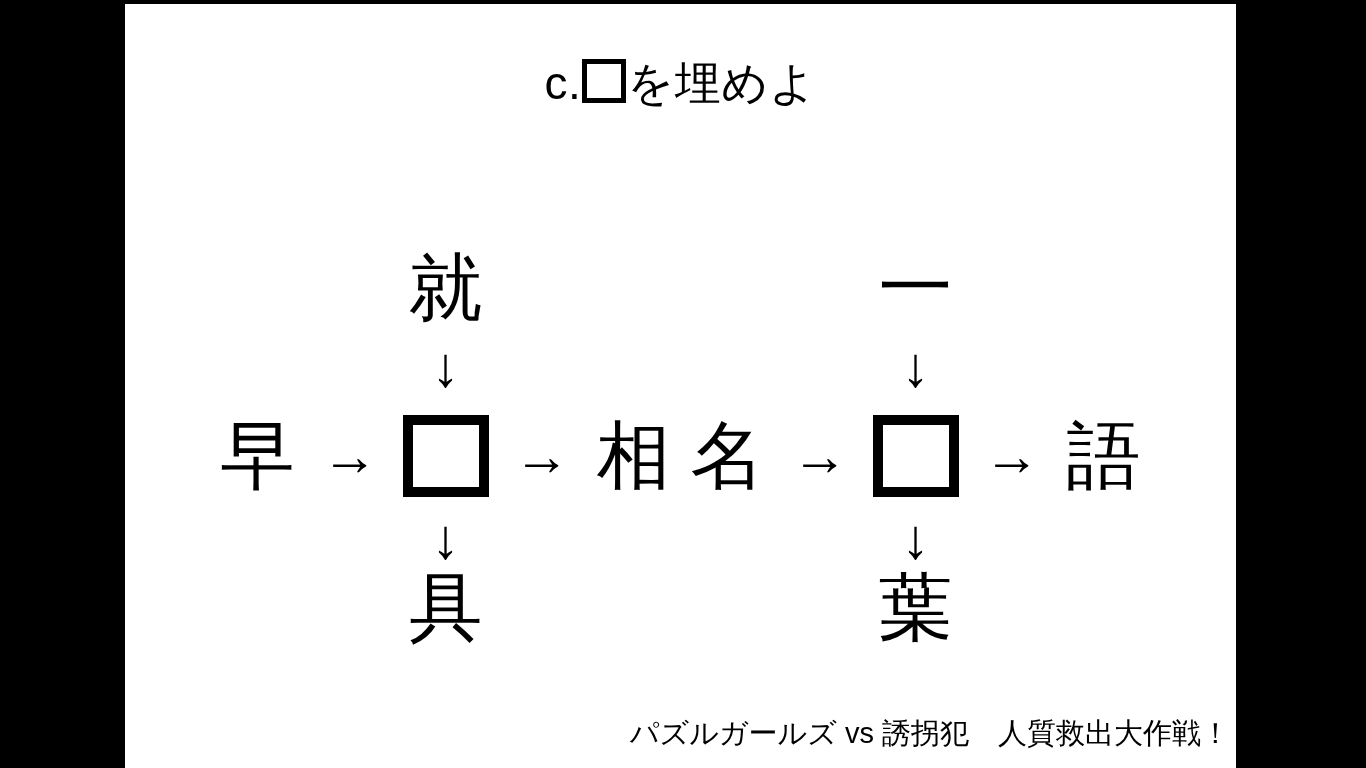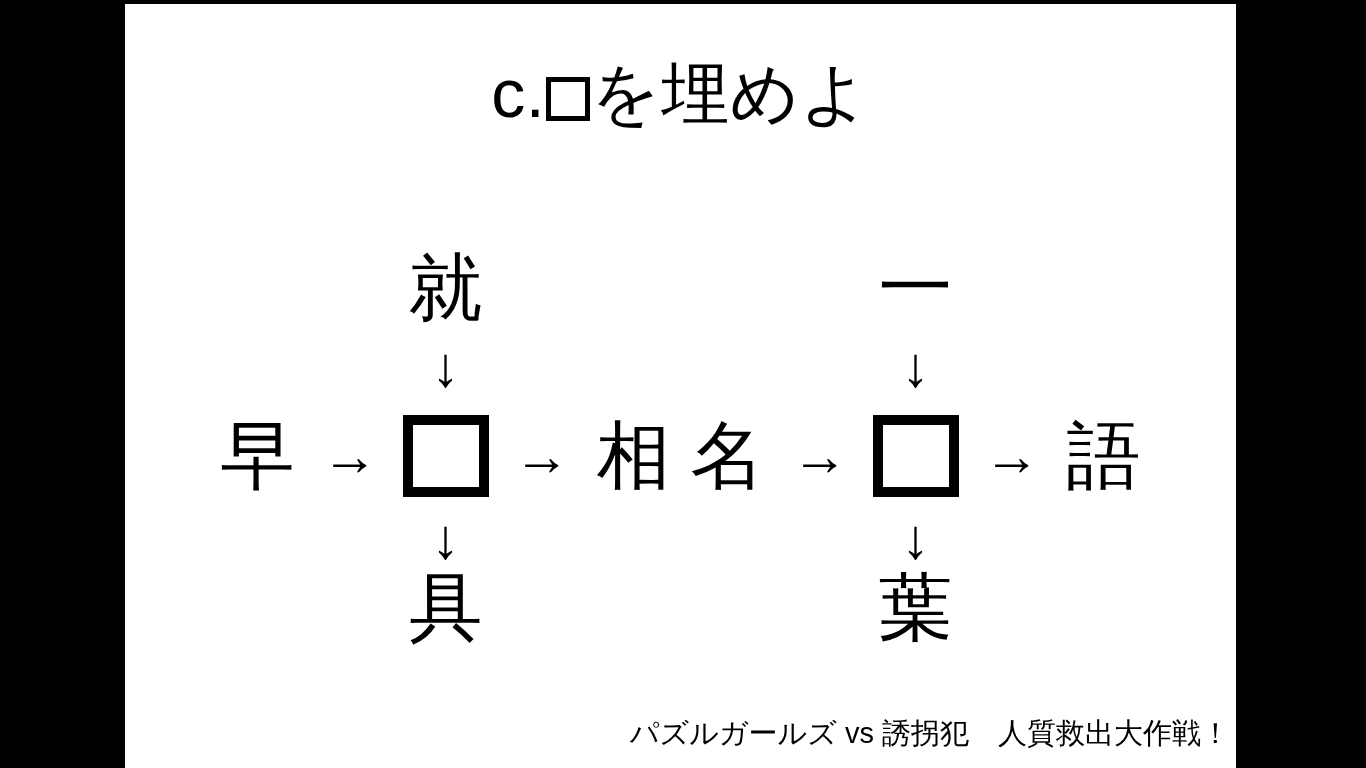--- a/index.html
+++ b/index.html
@@ -56,21 +56,21 @@
     color: #000000;
   }
 
   
   .slide-title {
     position: absolute;
     left: 0;
     top: 55px;
     width: 1111px;
     text-align: center;
-    font-size: 68px;
+    font-size: 46px;
     line-height: 1.0;
     letter-spacing: 0.5px;
     white-space: nowrap;
     font-weight: 400;
   }
   .title-text { display: inline; }
 
   
   .title-box-glyph {
     display: inline-block;

